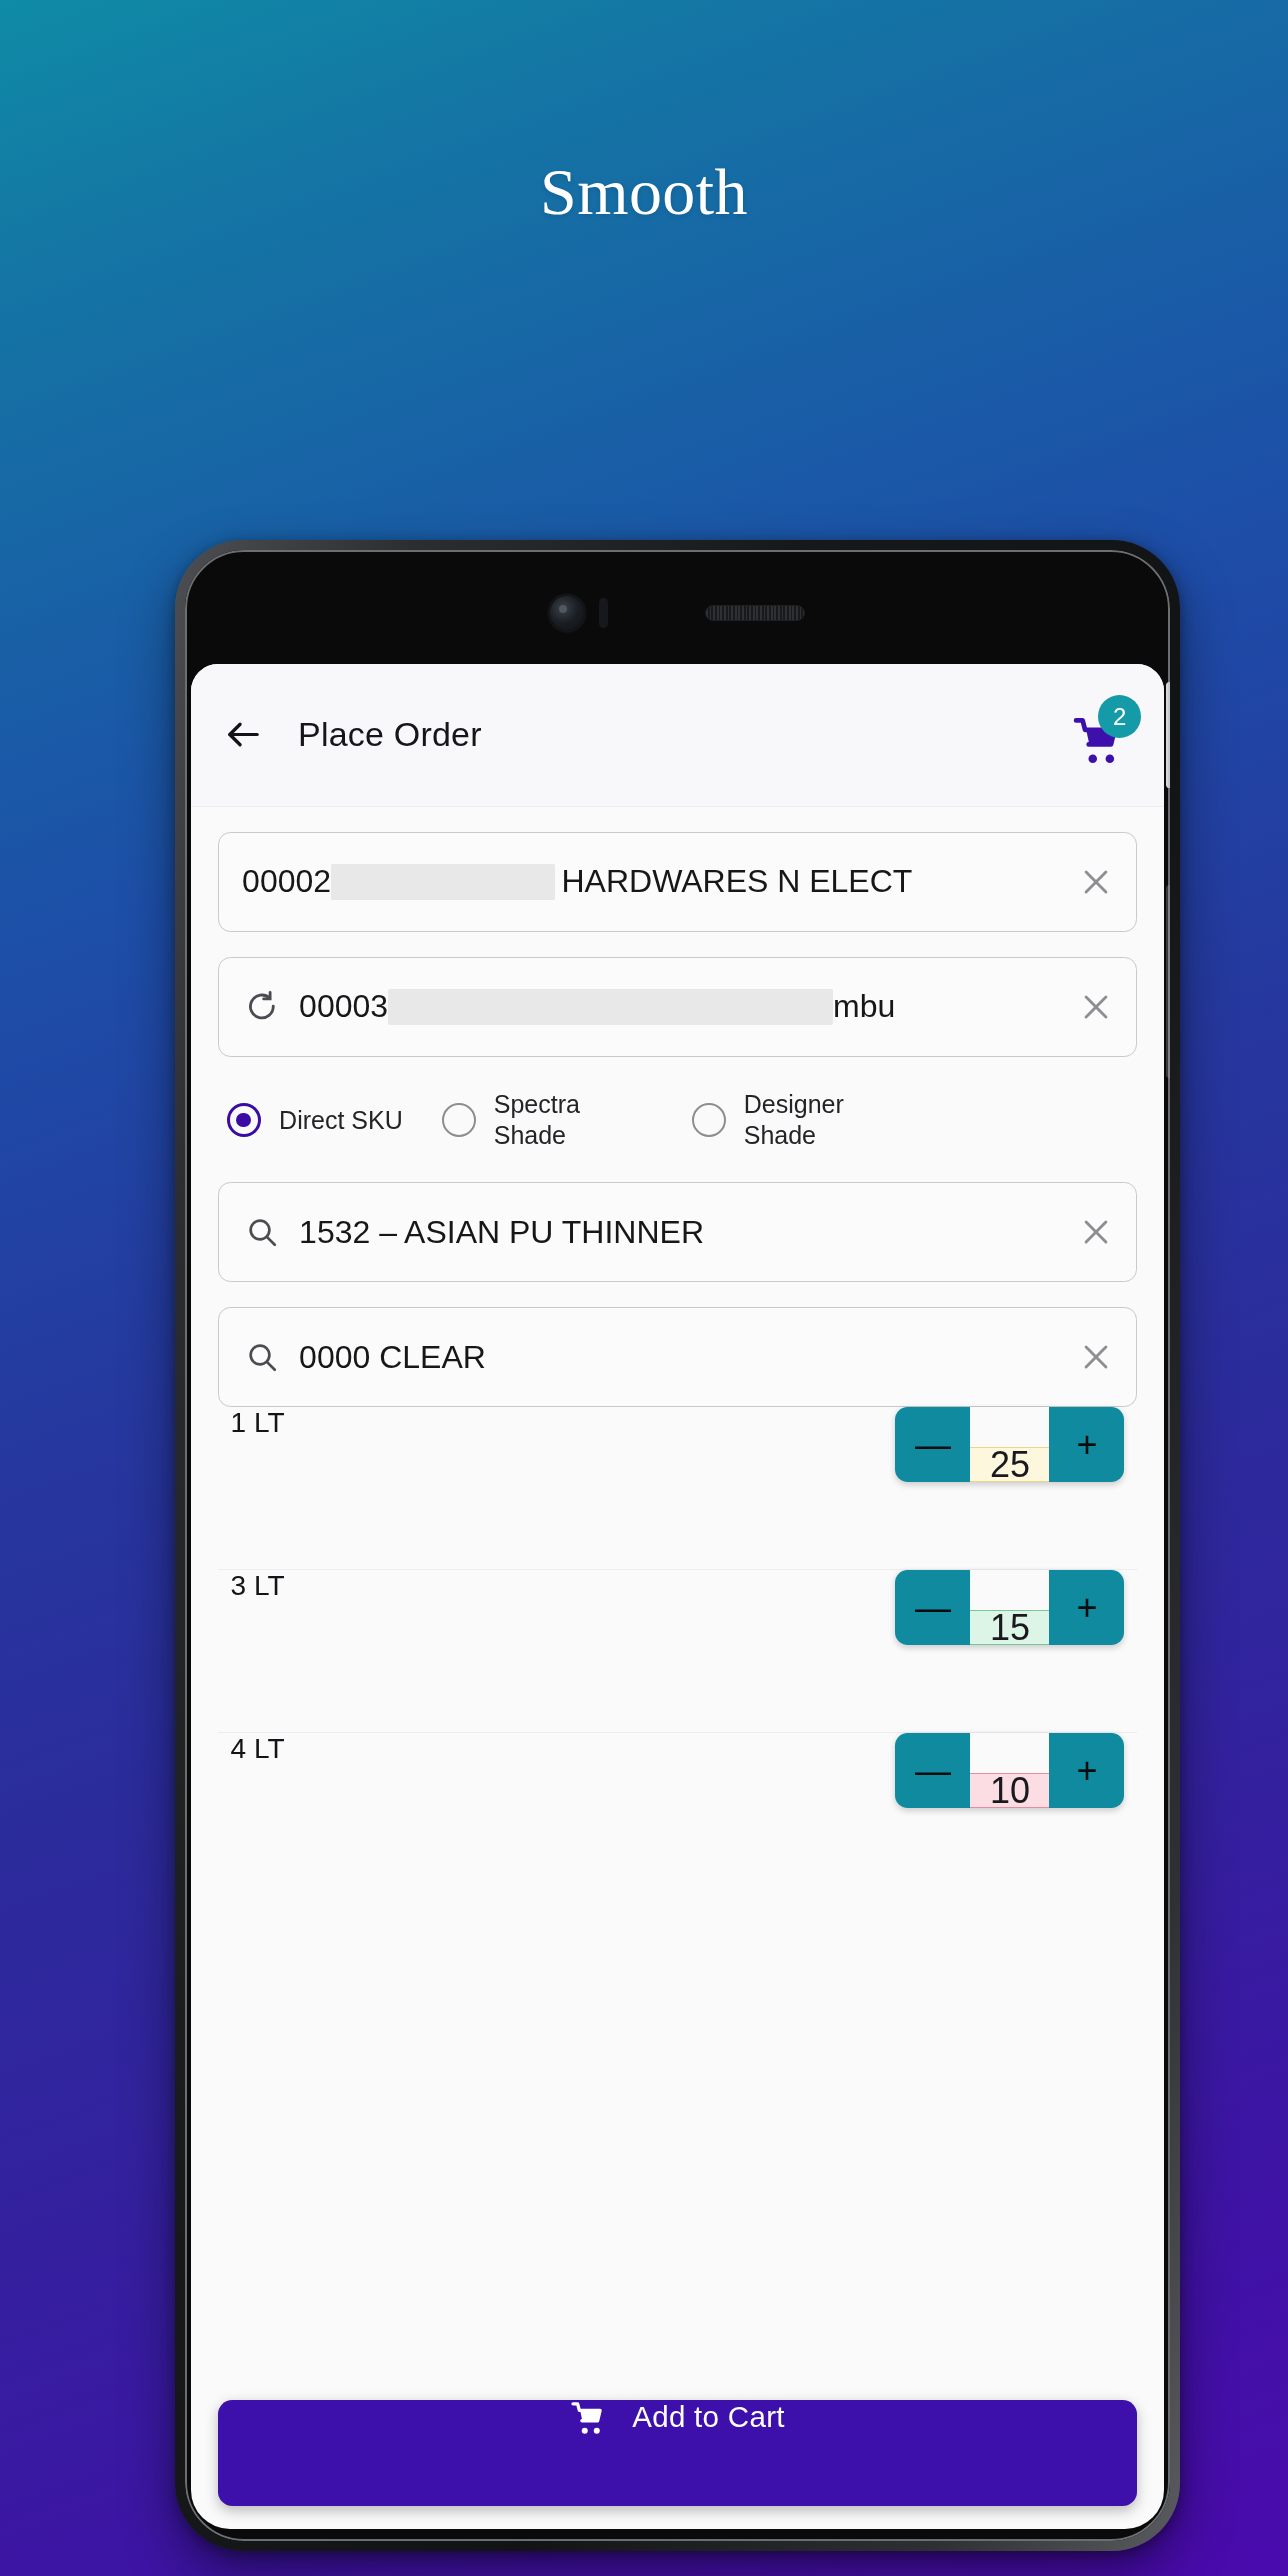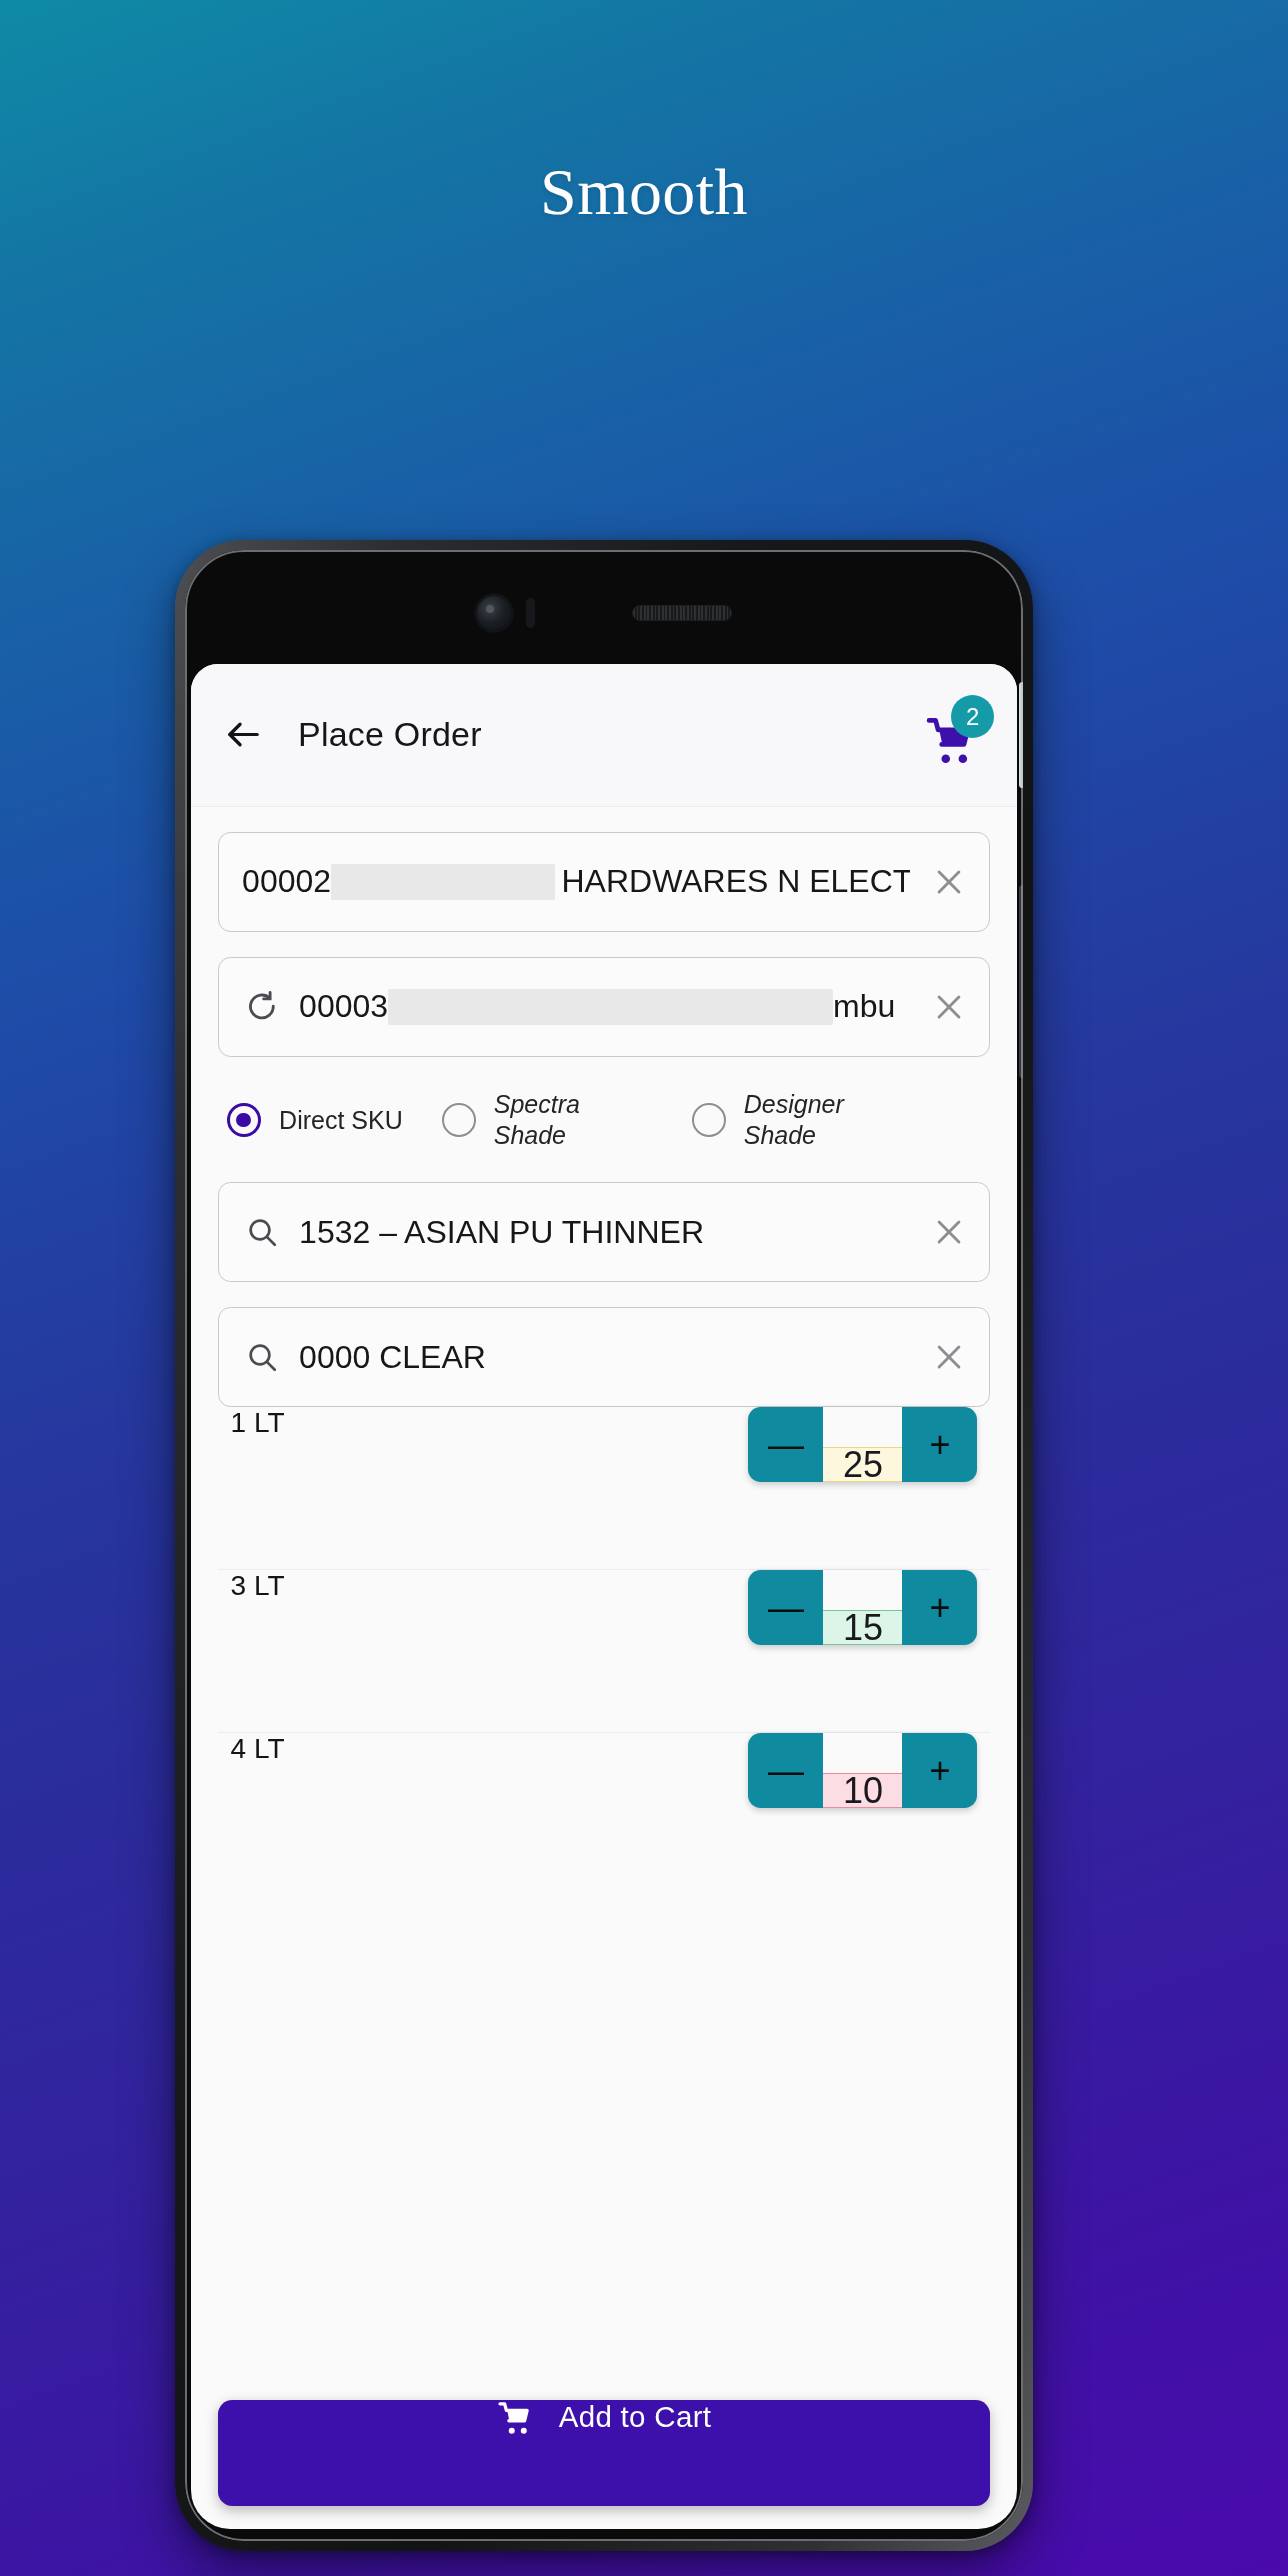--- a/index.html
+++ b/index.html
@@ -34,21 +34,21 @@
     line-height: 1.0;
     letter-spacing: 0.4px;
     text-shadow: 0 1.8px 5.4px rgba(0,0,0,.12);
   }
   .headline .l2 { display: block; margin-top: 21.5px; }
 
   
   .phone {
     position: absolute;
     left: 175px; top: 540px;
-    width: 858px; height: 2011px;
+    width: 1005px; height: 2011px;
     border-radius: 68px;
     background: linear-gradient(110deg,#4d4f52 0%,#2b2d30 14%,#17181a 36%,#121315 62%,#2e3033 86%,#5a5c60 100%);
     padding: 9.8px;
     box-shadow: 0 23px 54px rgba(0,0,0,.42), 0 3.6px 12.5px rgba(0,0,0,.35);
   }
   .phone-inner {
     width: 100%; height: 100%;
     border-radius: 59px;
     background: #0a0a0b;
     overflow: hidden;
@@ -202,21 +202,21 @@
   }
 
   
   .radio-row {
     display: flex; align-items: center;
     margin-top: 27px;
     padding: 5.4px 3.6px 5.4px 9px;
     gap: 0;
   }
   .radio-item { display: flex; align-items: center; gap: 18px; }
-  .radio-item + .radio-item { margin-left: 39px; font-style: italic; }
+  .radio-item + .radio-item { margin-left: 39px; }
   .radio {
     width: 34px; height: 34px; border-radius: 50%;
     border: 2.7px solid #8d8d92;
     flex: 0 0 34px;
     position: relative;
     background: transparent;
   }
   .radio.sel { border-color: #3b0ca3; border-width: 3.6px; }
   .radio.sel::after {
     content: ""; position: absolute;

